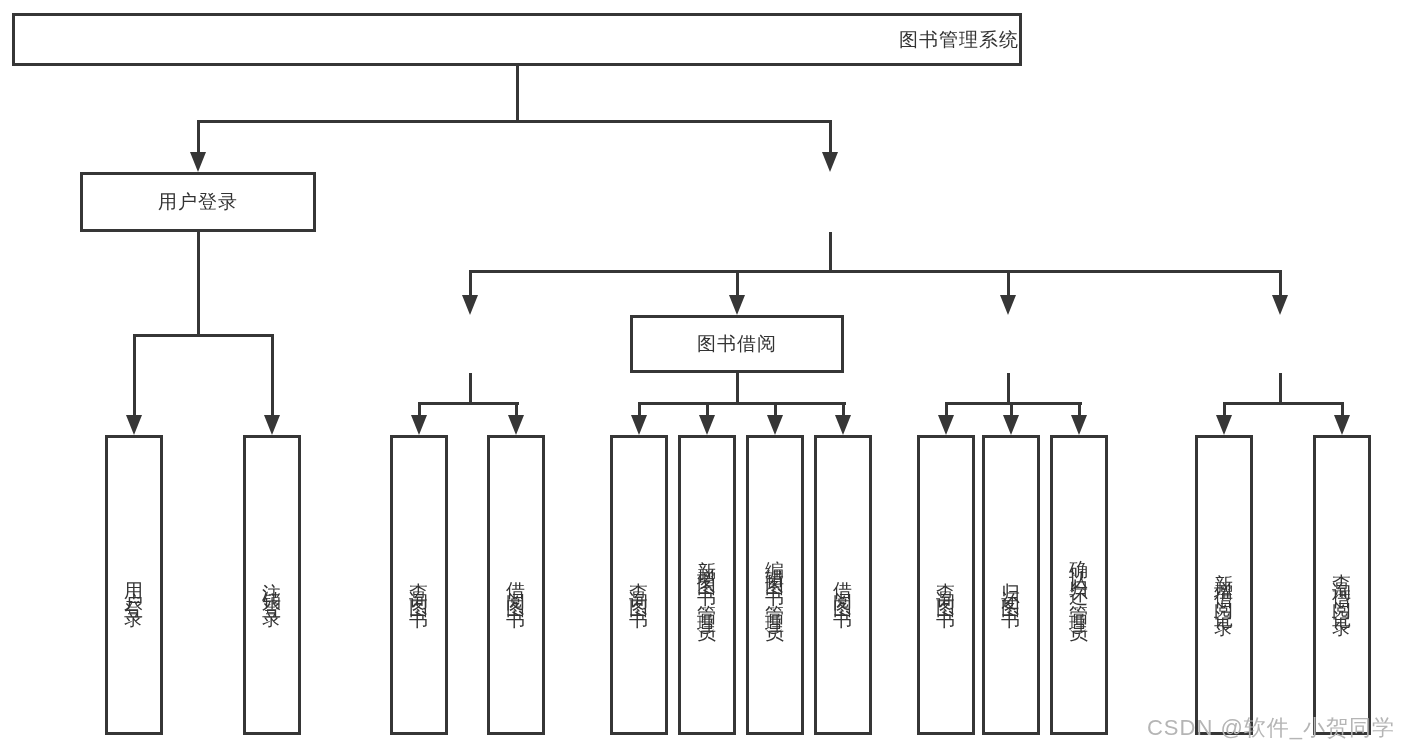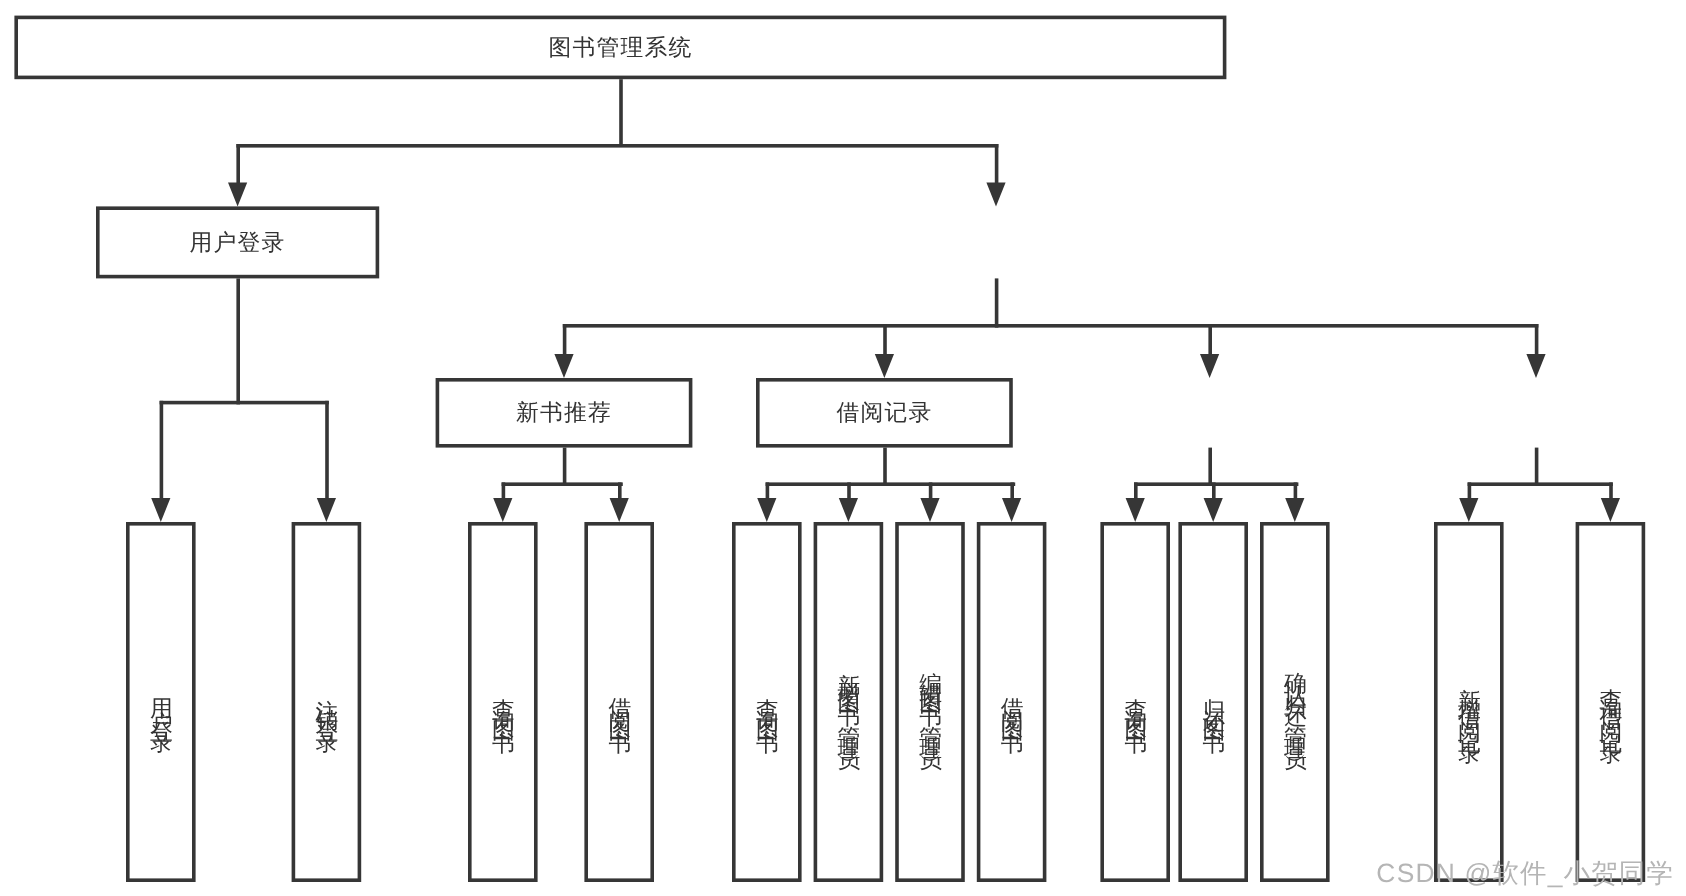--- a/index.html
+++ b/index.html
@@ -17,21 +17,21 @@
     box-sizing: border-box;
     border: 3px solid #363636;
     background: #ffffff;
     display: flex;
     align-items: center;
     justify-content: center;
     font-size: 19px;
     color: #333333;
     letter-spacing: 1px;
   }
-  .root-box  { left: 12px;  top: 13px;  width: 1010px; height: 53px; }
+  .root-box  { left: 12px;  top: 13px;  width: 1010px; height: 53px; justify-content: flex-end; }
   .l1-box    { top: 172px; width: 236px; height: 60px; }
   .l2-box    { top: 315px; width: 214px; height: 58px; }
   .leaf {
     top: 435px; width: 58px; height: 300px;
   }
   .leaf .vtext {
     writing-mode: vertical-rl;
     text-orientation: mixed;
     font-size: 19px;
     line-height: 1;
@@ -62,25 +62,22 @@
 <div class="canvas">
 
   <div class="node root-box">
     <span>图书管理系统</span>
   </div>
 
   <div class="node l1-box" style="left:80px;">
     <span>用户登录</span>
   </div>
 
-  <div class="node l2-box" style="left:363px;">
-    <span>新书推荐</span>
-  </div>
   <div class="node l2-box" style="left:630px;">
-    <span>借阅记录</span>
+    <span>图书借阅</span>
   </div>
 
   <div class="node leaf" style="left:105px;">
     <span class="vtext">用户登录</span>
   </div>
   <div class="node leaf" style="left:243px;">
     <span class="vtext">注销登录</span>
   </div>
 
   <div class="node leaf" style="left:390px;">

